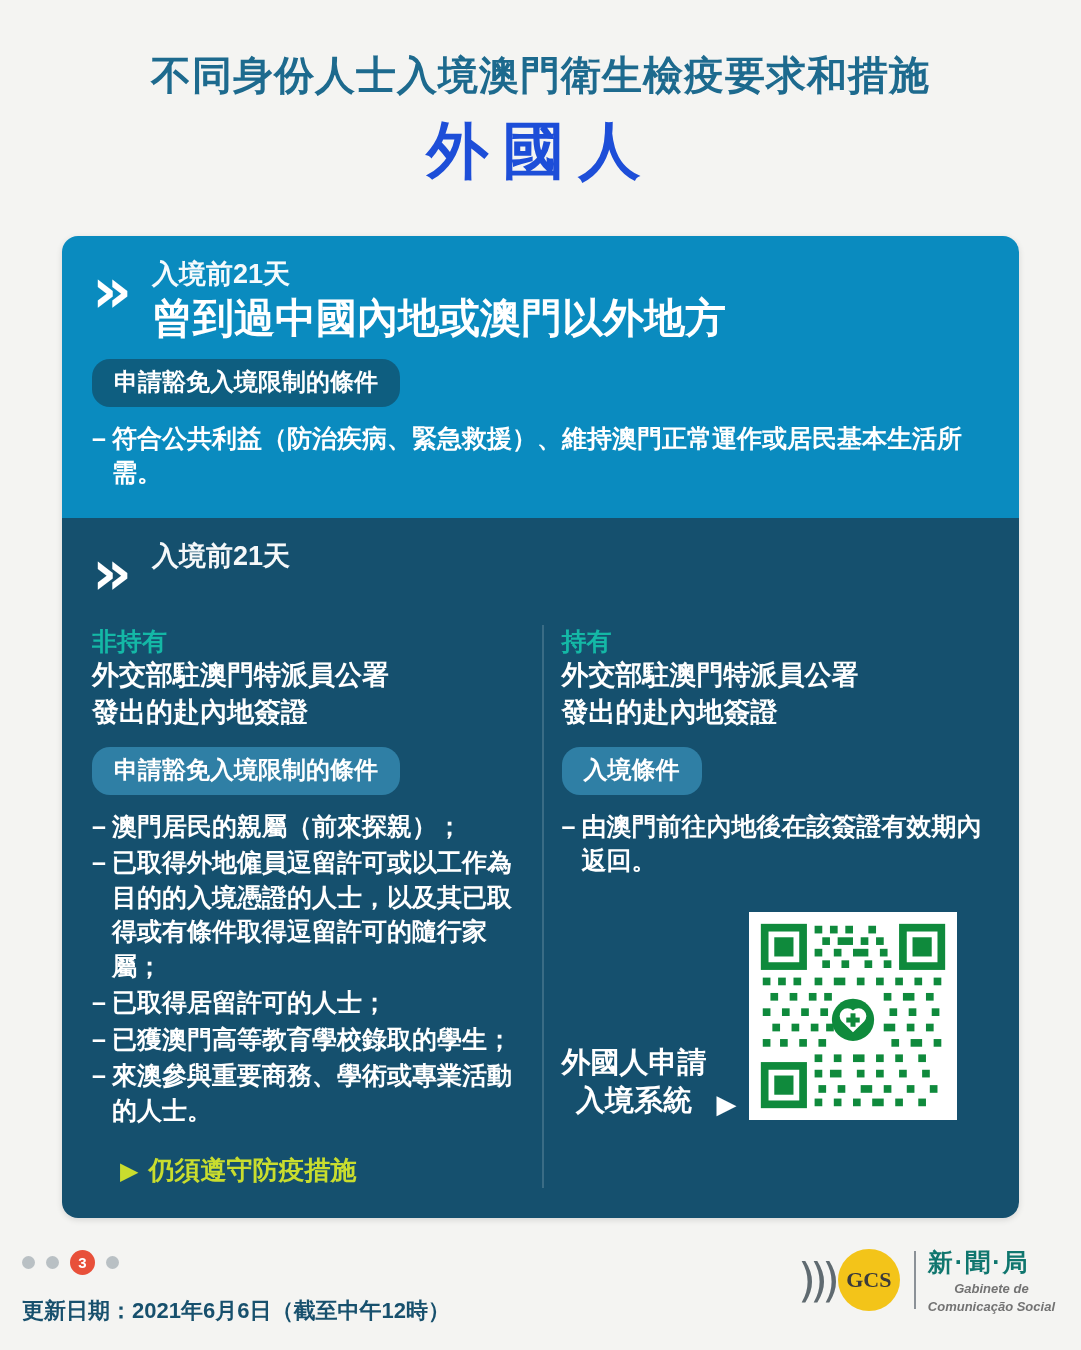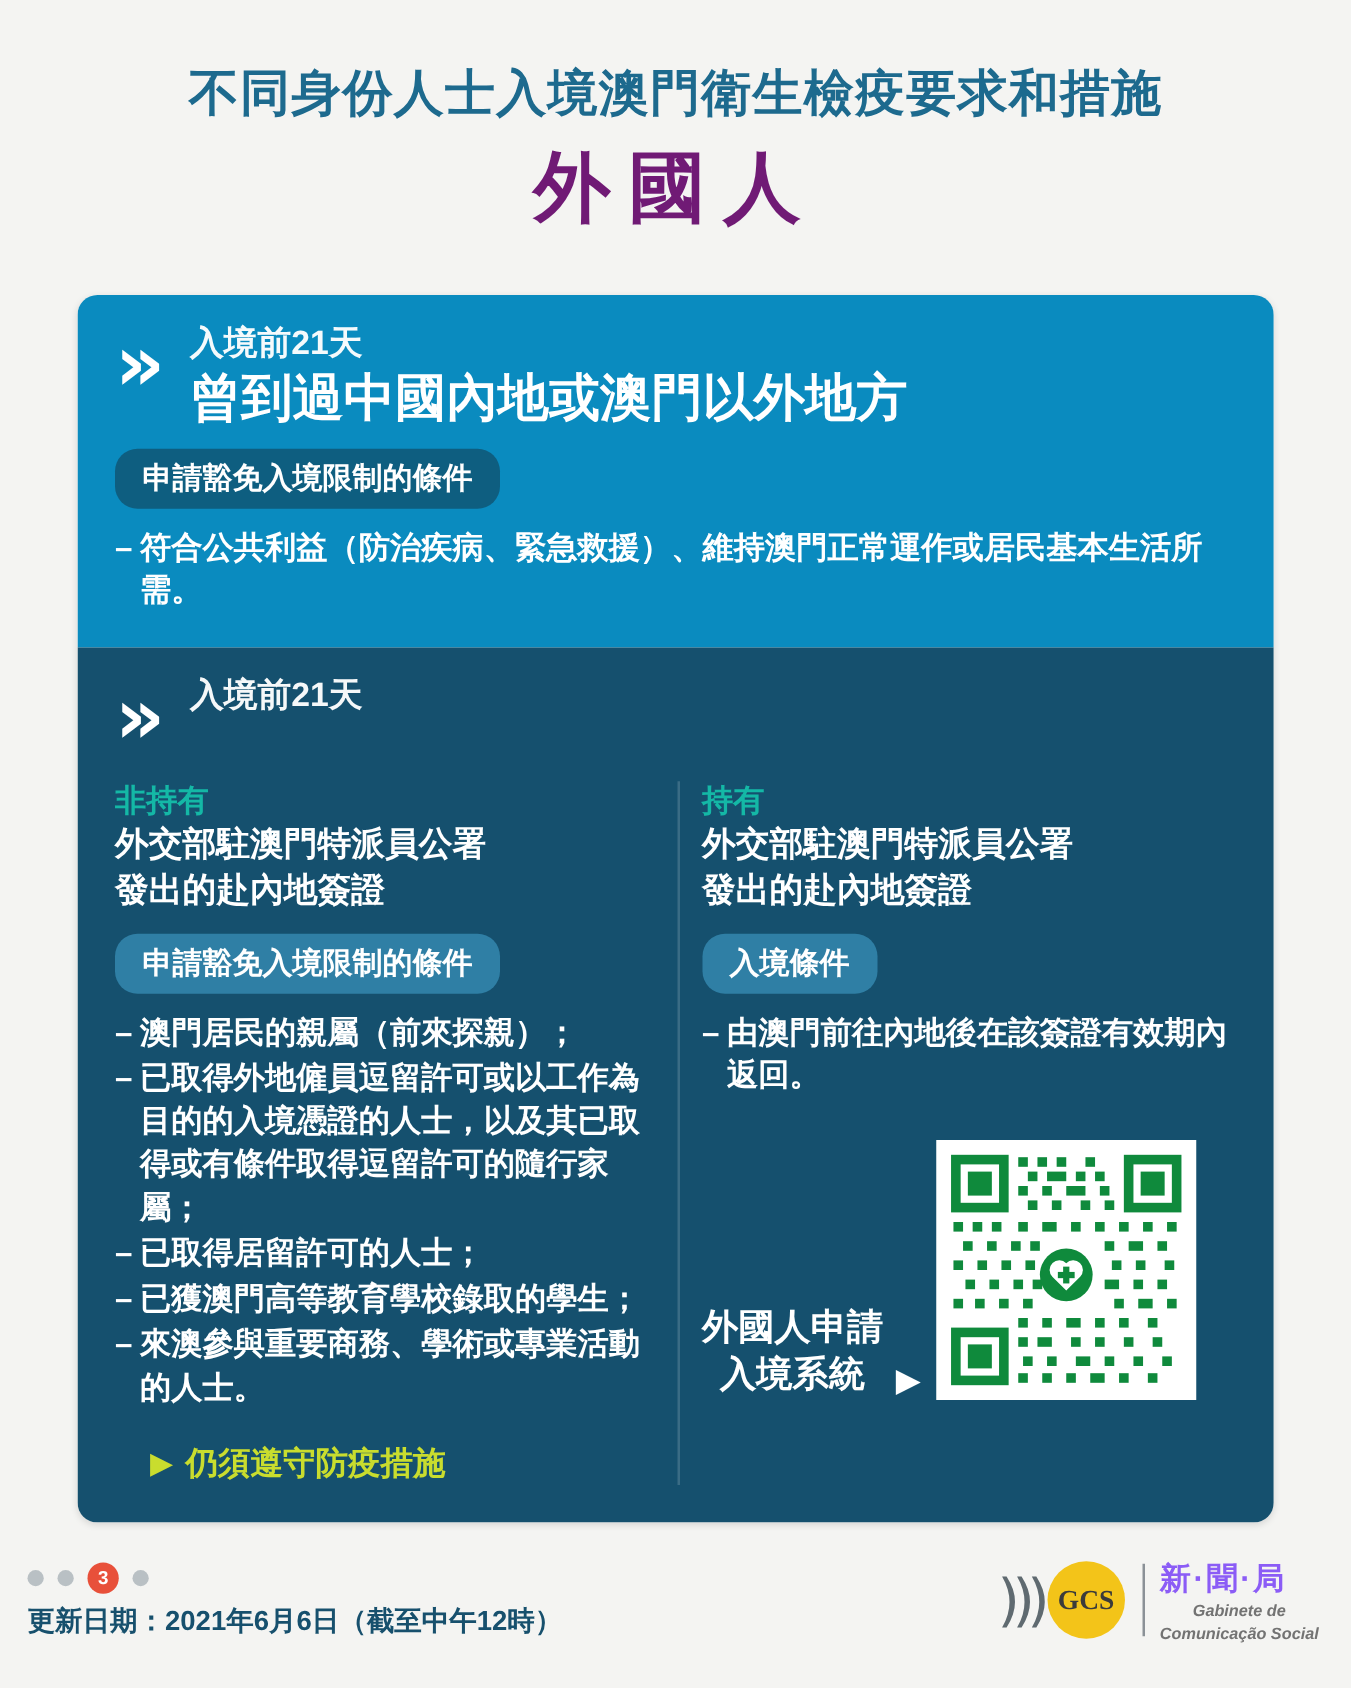--- a/index.html
+++ b/index.html
@@ -26,21 +26,21 @@
     text-align: center;
   }
   .header-title {
     color: #1d6a8e;
     font-size: 40px;
     font-weight: bold;
     letter-spacing: 1px;
     line-height: 1.2;
   }
   .header-subtitle {
-    color: #701a75;
+    color: #1d4ed8;
     font-size: 62px;
     font-weight: bold;
     letter-spacing: 14px;
     margin-top: 16px;
     line-height: 1.15;
   }
 
   
   .card {
     position: absolute;
@@ -232,21 +232,21 @@
     font-weight: bold;
     display: flex;
     align-items: center;
     justify-content: center;
     margin-right: 11px;
     border-radius: 50%;
   }
   .update-date {
     position: absolute;
     left: 22px;
-    top: 48px;
+    top: 62px;
     color: #17506d;
     font-size: 22px;
     font-weight: bold;
   }
   .logo {
     position: absolute;
     right: 26px;
     top: 12px;
     display: flex;
     align-items: center;
@@ -282,21 +282,21 @@
     font-weight: bold;
     font-family: "Liberation Serif", serif;
   }
   .logo-sep {
     width: 2px;
     height: 58px;
     background: #8b9197;
     margin-right: 12px;
   }
   .logo-text-cn {
-    color: #8b5cf6;
+    color: #0f766e;
     font-size: 25px;
     font-weight: bold;
     letter-spacing: 2px;
   }
   .logo-text-pt {
     color: #737373;
     font-size: 13px;
     font-style: italic;
     font-weight: bold;
     line-height: 1.2;

